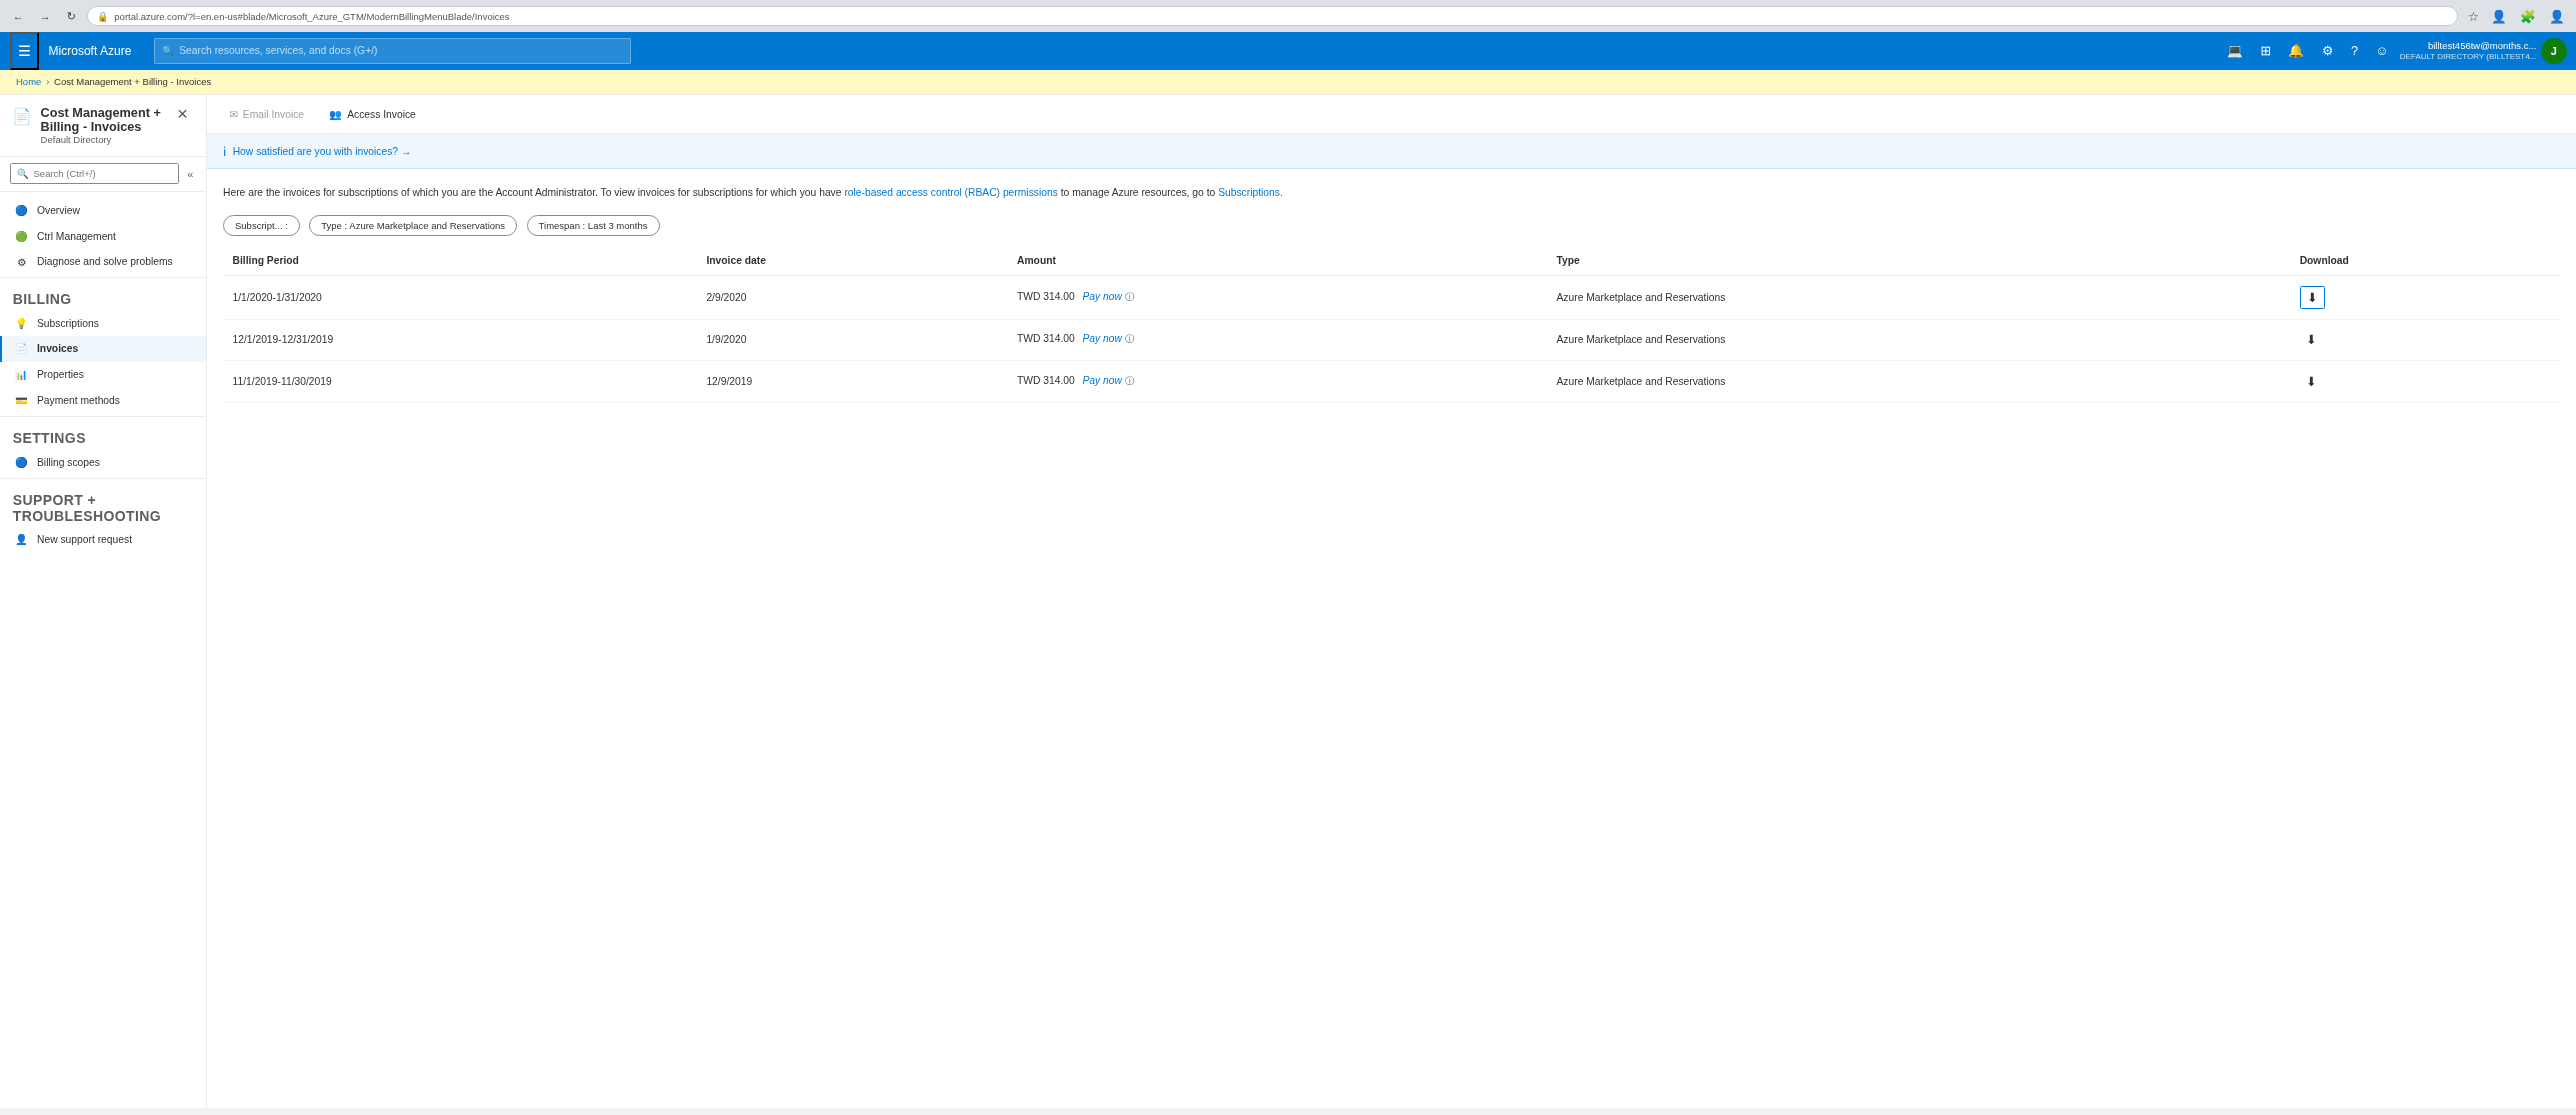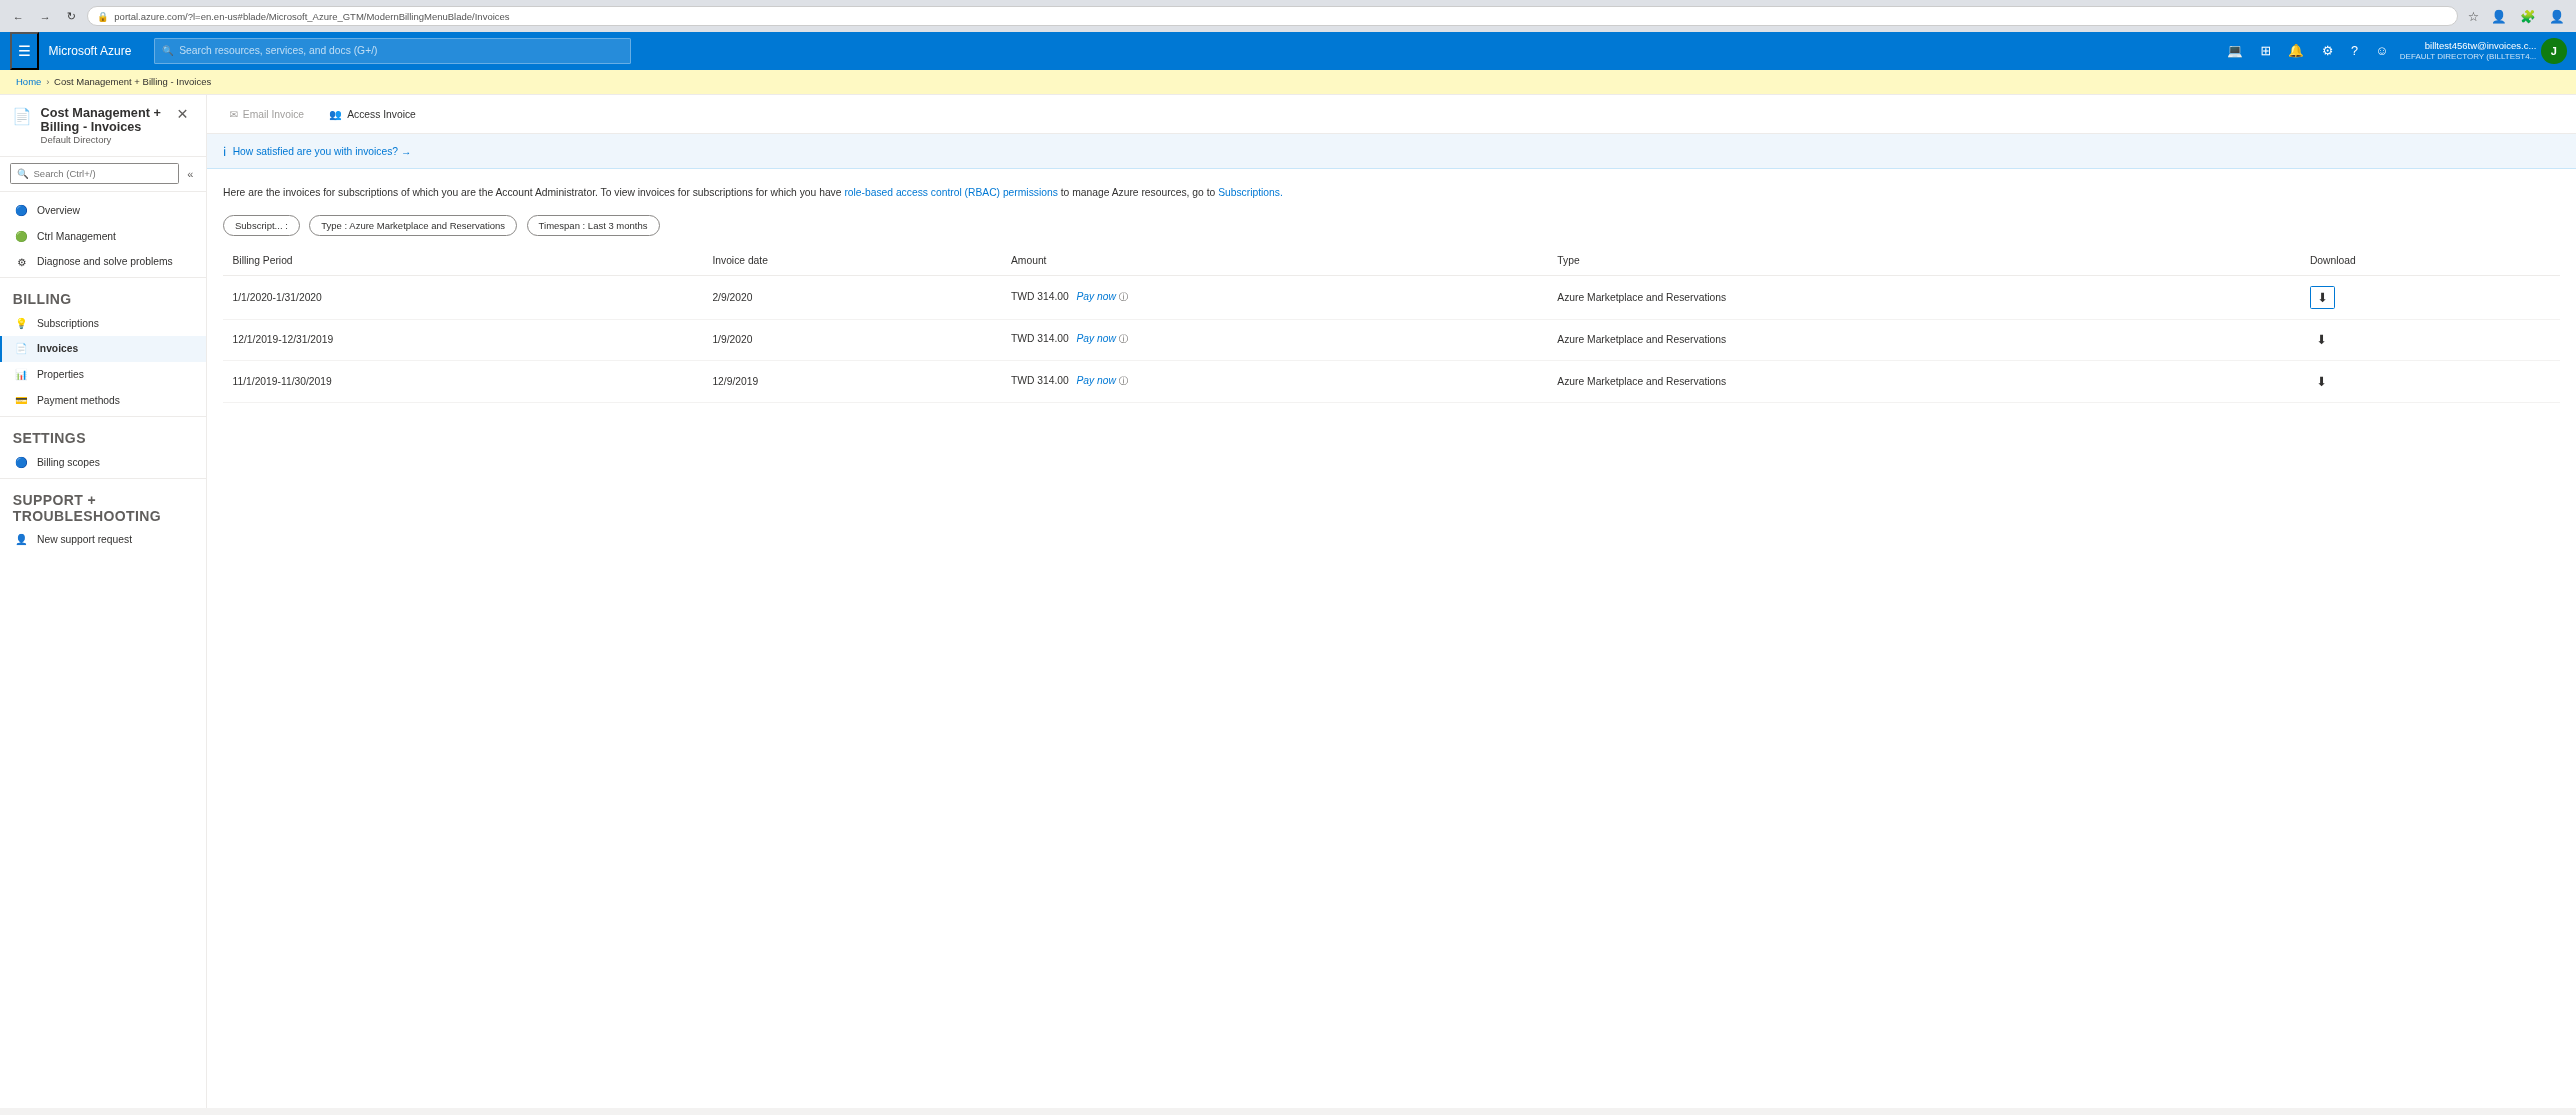--- a/index.html
+++ b/index.html
@@ -124,21 +124,21 @@
     
     .filters-row { display: flex; gap: 9.5px; margin-bottom: 12.7px; align-items: center; }
     .filter-pill {
       border: 0.8px solid #8a8886; border-radius: 16px; padding: 4px 11px; font-size: 9.5px;
       background: white; cursor: pointer; color: #323130; white-space: nowrap;
     }
 
     
     .invoice-table { width: 100%; border-collapse: collapse; }
     .invoice-table th {
-      text-align: left; font-weight: 400; font-size: 10.3px; padding: 6.4px 9.5px 9.5px;
+      text-align: left; font-weight: 700; font-size: 10.3px; padding: 6.4px 9.5px 9.5px;
       border-bottom: 0.8px solid #edebe9; color: #323130;
     }
     .invoice-table td {
       padding: 9.5px; font-size: 10.3px; border-bottom: 0.8px solid #f3f2f1; vertical-align: middle;
     }
     .pay-now-link { color: #0078d4; text-decoration: none; margin-left: 4.8px; font-style: italic; }
     .info-circle { color: #605e5c; font-size: 9.5px; }
 
     
     .download-btn {
@@ -188,21 +188,21 @@
     <input type="text" placeholder="Search resources, services, and docs (G+/)" style="">
   </div>
   <div class="azure-nav-icons">
     <button class="azure-nav-icon-btn">️💻</button>
     <button class="azure-nav-icon-btn">⊞</button>
     <button class="azure-nav-icon-btn">🔔</button>
     <button class="azure-nav-icon-btn">⚙</button>
     <button class="azure-nav-icon-btn">?</button>
     <button class="azure-nav-icon-btn">☺</button>
     <div class="azure-user-info">
-      <div class="email">billtest456tw@invoices.c...</div>
+      <div class="email">billtest456tw@months.c...</div>
       <div class="dir">DEFAULT DIRECTORY (BILLTEST4...</div>
     </div>
     <div class="azure-avatar">J</div>
   </div>
 </div>
 
 <div class="breadcrumb">
   <a href="#">Home</a>
   <span class="breadcrumb-sep">›</span>
   <span>Cost Management + Billing - Invoices</span>

